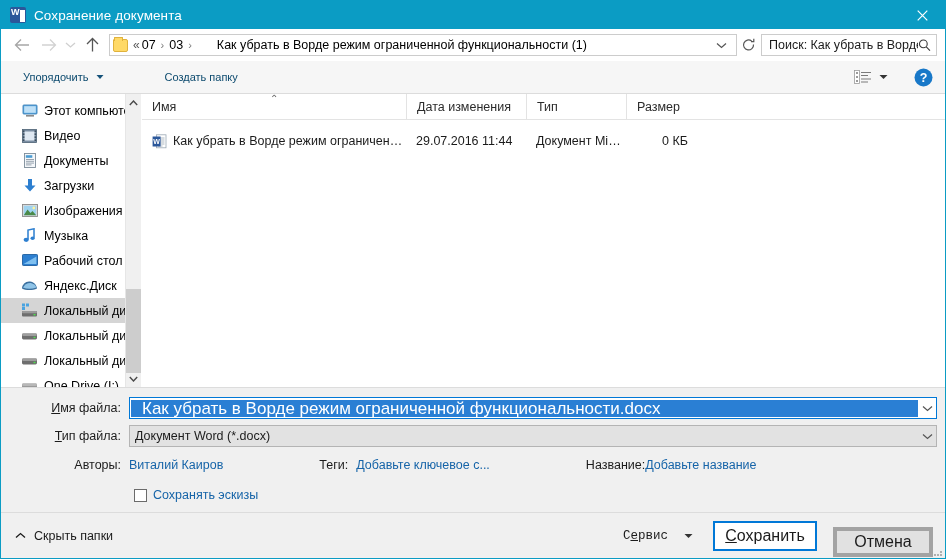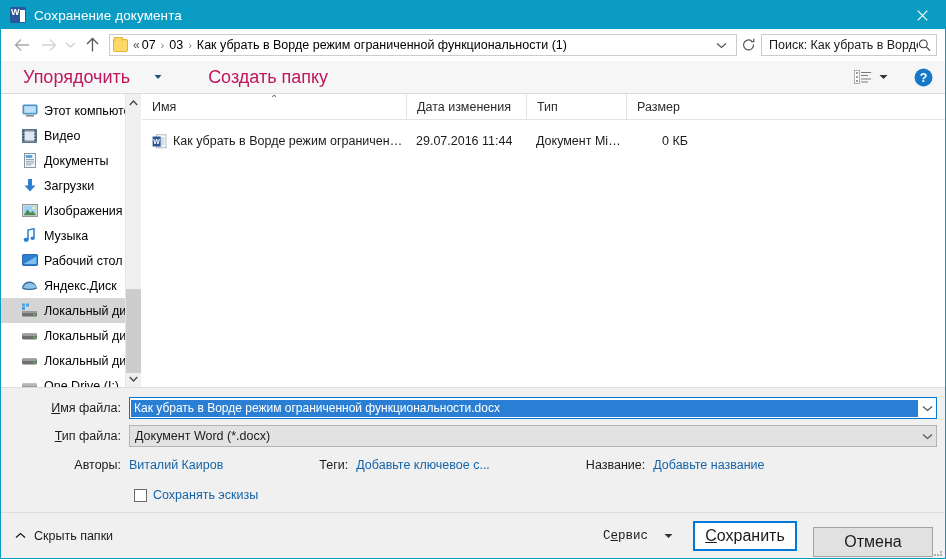--- a/index.html
+++ b/index.html
@@ -72,21 +72,21 @@
   }
   .folder-chip::before {
     content: ""; position: absolute; top: -3px; left: 0px;
     width: 7px; height: 3px; background: #ffd966;
     border: 1px solid #e0b23c; border-bottom: none;
     border-radius: 1px 1px 0 0;
   }
   .crumb { color: #000; font-size: 12.5px; white-space: nowrap; cursor: pointer; }
   .crumb-sep { color: #7a7a7a; font-size: 11px; padding: 0 5px; flex: 0 0 auto; }
   .crumb-dbl { color: #555; font-size: 12px; padding-right: 2px; }
-  #crumb-last { overflow: hidden; text-overflow: ellipsis; }
+  #crumb-last { overflow: hidden; text-overflow: ellipsis; margin-left: 20px; }
   #addr-caret {
     margin-left: auto; padding: 0 7px; color: #555; font-size: 10px;
     cursor: pointer; flex: 0 0 auto;
   }
   #refresh-btn {
     width: 24px; height: 22px; display: flex;
     align-items: center; justify-content: center; cursor: pointer;
   }
   #searchbox {
     width: 176px; height: 22px; border: 1px solid #cccccc;
@@ -101,25 +101,25 @@
   #search-input::placeholder { color: #1b1b1b; opacity: 1; }
 
   
   #toolbar {
     height: 33px; background: #f6f6f6;
     border-bottom: 1px solid #dcdcdc;
     display: flex; align-items: center; flex: 0 0 33px;
     padding: 0 10px 0 18px;
   }
   .tb-item {
-    color: #be185d; font-size: 18px; cursor: pointer;
-    display: flex; align-items: center; gap: 24px;
+    color: #0c4a6e; font-size: 11px; cursor: pointer;
+    display: flex; align-items: center; gap: 8px;
     padding: 3px 4px;
   }
-  #tb-new-folder { margin-left: 38px; }
+  #tb-new-folder { margin-left: 52px; }
   #tb-right { margin-left: auto; display: flex; align-items: center; gap: 4px; }
   #view-btn { display: flex; align-items: center; gap: 7px; cursor: pointer; padding: 3px 4px; }
   #help-btn { cursor: pointer; display: flex; margin-left: 16px; padding: 2px; }
 
   
   #body {
     flex: 1 1 auto; display: flex; background: #fff;
     border-bottom: 1px solid #dcdcdc; min-height: 0;
   }
   #sidebar {
@@ -196,21 +196,21 @@
   .form-label {
     width: 120px; flex: 0 0 120px; text-align: right; padding-right: 8px;
     font-size: 12.5px; color: #1b1b1b;
   }
   .form-label u { text-decoration: underline; }
   #filename-combo {
     flex: 1 1 auto; height: 22px; border: 1px solid #0078d7;
     background: #fff; display: flex; align-items: center; min-width: 0;
   }
   #filename-value {
-    flex: 1 1 auto; padding: 0 2px 0 3px; font-size: 12px;
+    flex: 1 1 auto; padding: 0 2px 0 11px; font-size: 17px;
     background: #2a7fd4; color: #fff; white-space: nowrap;
     overflow: hidden; line-height: 17px; margin: 1px 0 1px 1px;
   }
   .combo-caret {
     flex: 0 0 18px; display: flex; align-items: center; justify-content: center;
     cursor: pointer; height: 20px;
   }
   #filetype-combo {
     flex: 1 1 auto; height: 22px; border: 1px solid #b4b4b4;
     background: #e2e2e2; display: flex; align-items: center; min-width: 0;
@@ -221,21 +221,21 @@
     display: flex; align-items: center; height: 22px; margin-top: 6px;
     font-size: 12.5px;
   }
   .meta-label { color: #1b1b1b; text-align: right; }
   .meta-value { color: #1664a8; cursor: pointer; }
   #meta-authors-label { width: 120px; flex: 0 0 120px; text-align: right; padding-right: 8px; }
   #meta-authors-value { margin-right: 0; }
   #meta-tags-label { margin-left: 96px; }
   #meta-tags-value { margin-left: 8px; }
   #meta-title-label { margin-left: 96px; }
-  #meta-title-value { margin-left: 8px; }
+  #meta-title-value { }
 
   #thumb-row { display: flex; align-items: center; height: 26px; margin-top: 6px; padding-left: 125px; }
   #thumb-check {
     width: 13px; height: 13px; border: 1px solid #6b6b6b; background: #fff;
     flex: 0 0 13px; cursor: pointer;
   }
   #thumb-label { margin-left: 6px; font-size: 12.5px; color: #1664a8; cursor: pointer; }
 
   
   #footer {
@@ -251,21 +251,21 @@
   #tools-btn {
     display: flex; align-items: center; gap: 16px; cursor: pointer;
     font-size: 12.5px; color: #1b1b1b; padding: 4px 6px; margin-right: 14px; font-family: Liberation Mono, monospace;
   }
   .dlg-btn {
     height: 30px; display: flex; align-items: center; justify-content: center;
     font-size: 16px; color: #1b1b1b; cursor: pointer;
     font-family: "Liberation Sans", sans-serif;
   }
   #save-btn { width: 104px; border: 2px solid #0078d7; background: #fff; }
-  #cancel-btn { width: 120px; border: 1px solid #a3a3a3; background: #e1e1e1; margin-left: 16px; margin-top: 12px; }
+  #cancel-btn { width: 100px; border: 4px solid #a3a3a3; background: #e1e1e1; margin-left: 16px; margin-top: 12px; }
   #resize-grip {
     position: absolute; right: 2px; bottom: 1px; width: 12px; height: 12px;
   }
 </style>
 </head>
 <body>
 
 <div id="window">
 
   <div id="titlebar">

